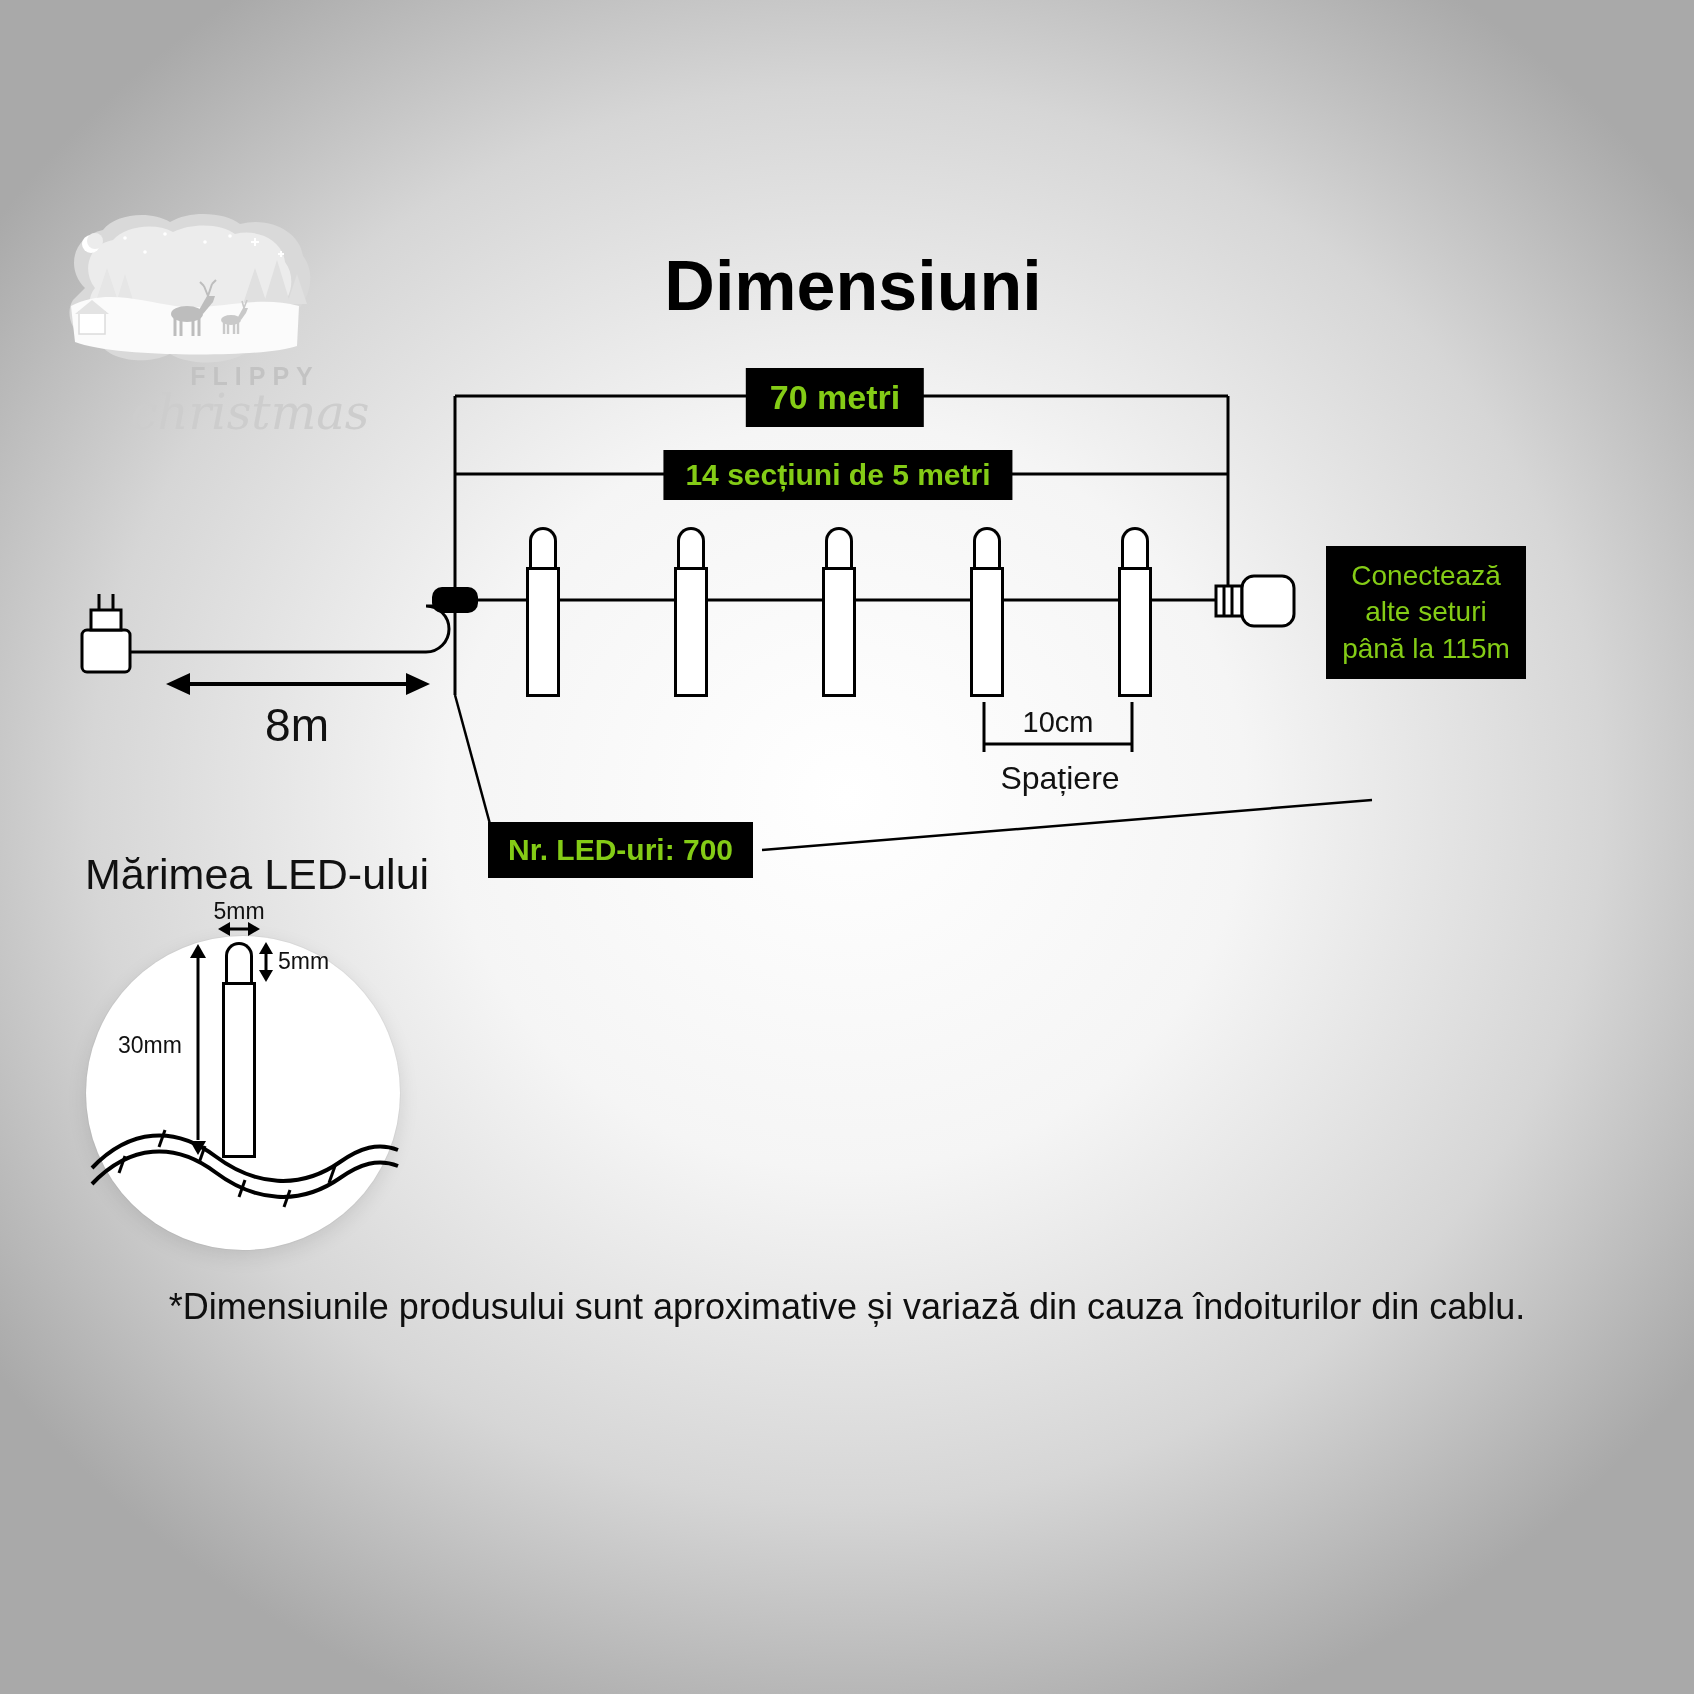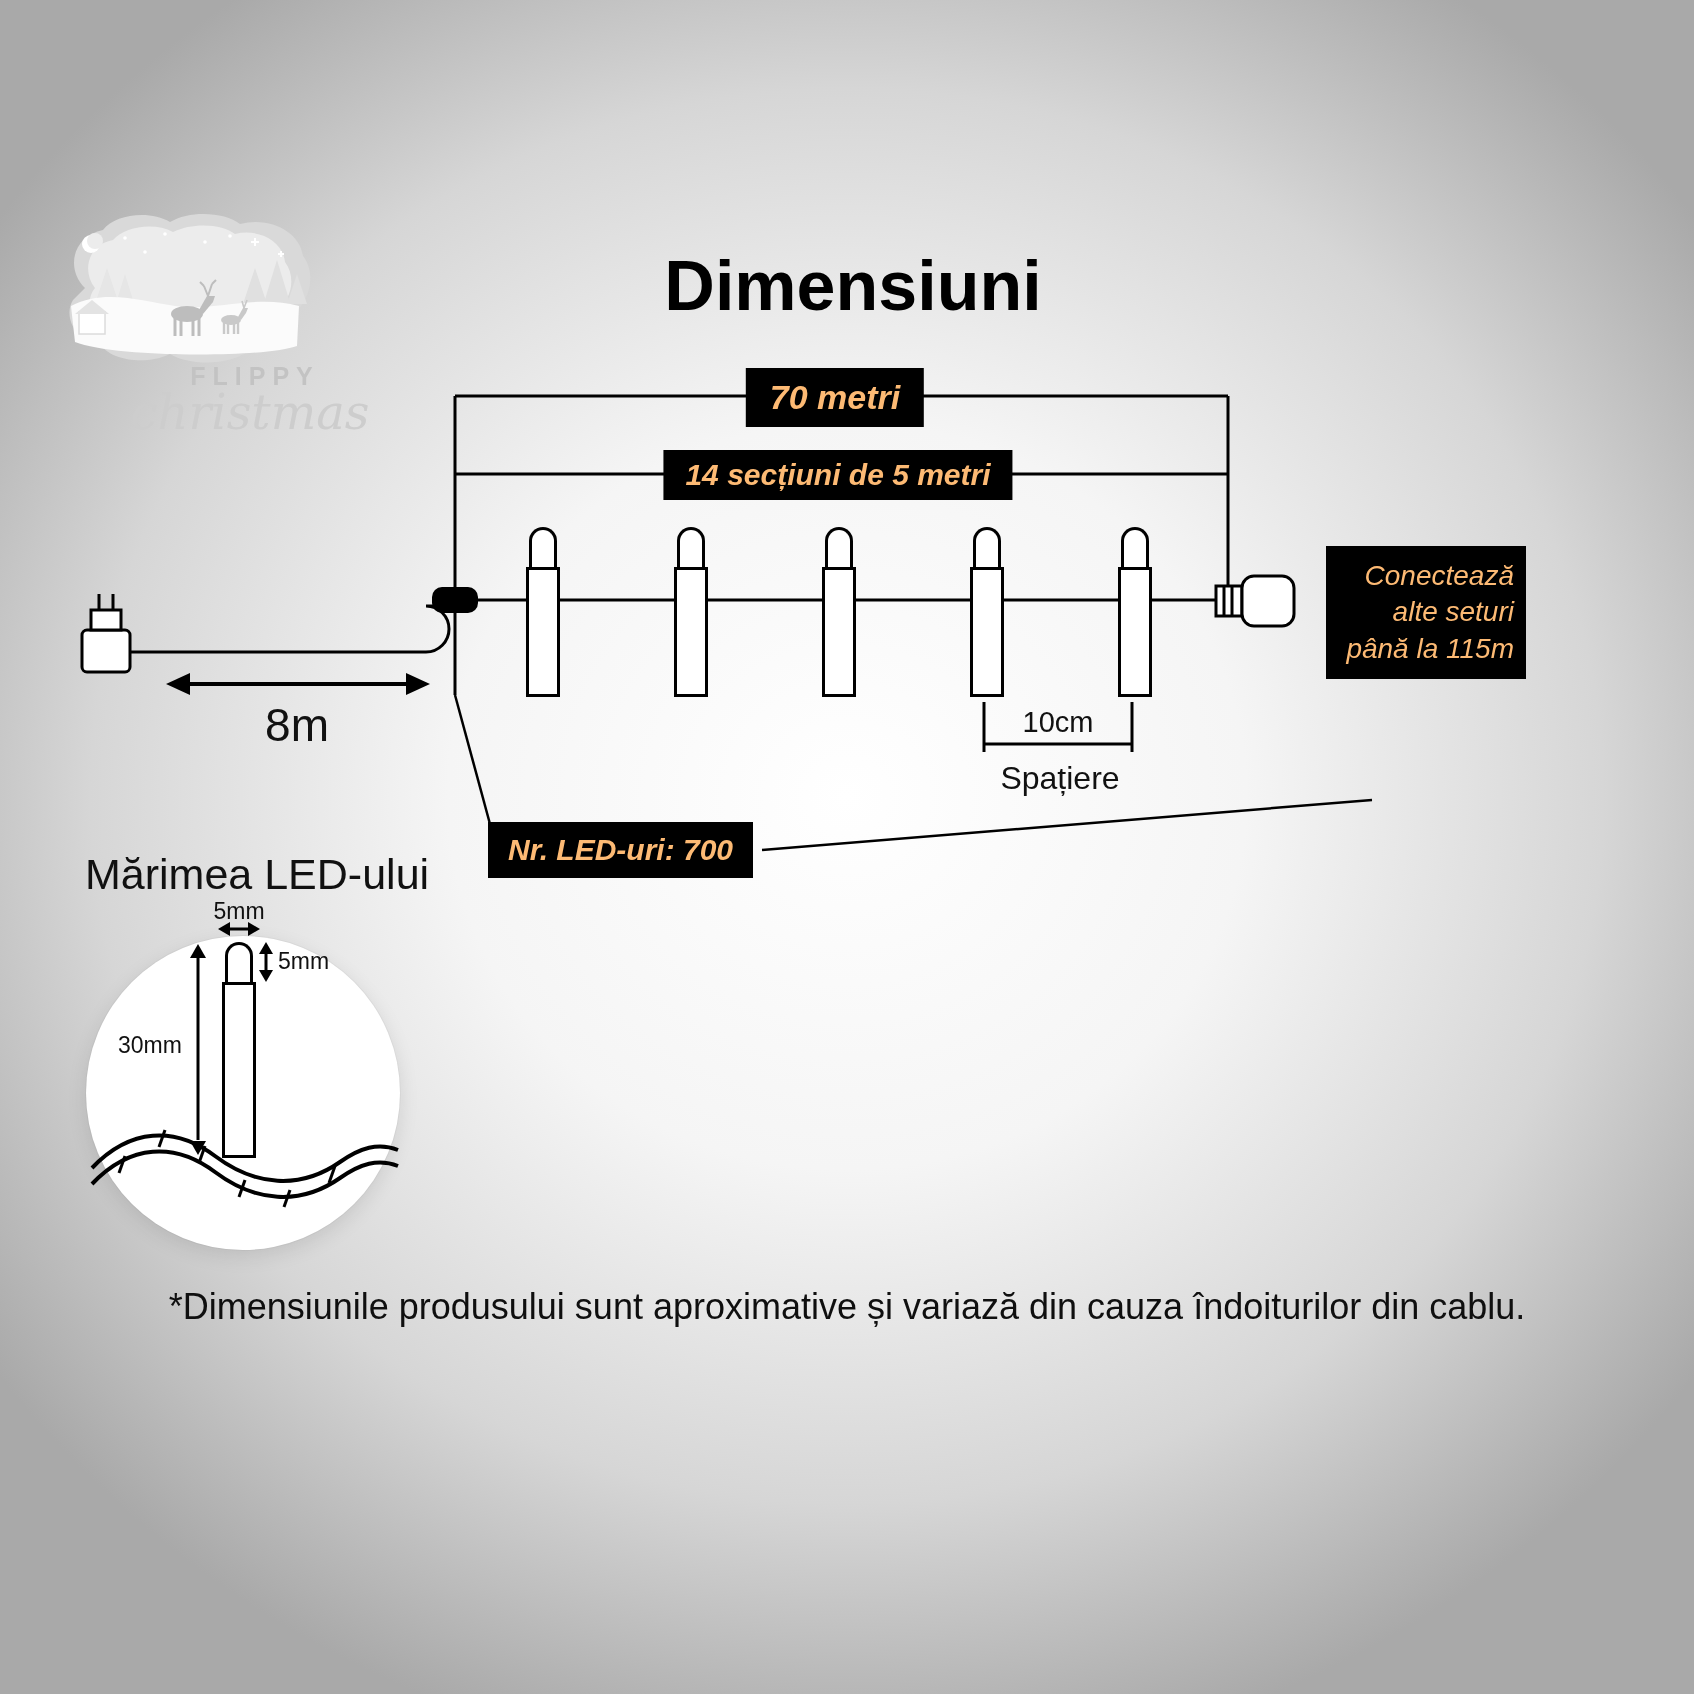--- a/index.html
+++ b/index.html
@@ -3,24 +3,24 @@
 <meta charset="utf-8">
 <style>
   html,body{margin:0;padding:0;}
   body{font-family:"Liberation Sans", sans-serif;}
   #canvas{
     position:relative;width:1694px;height:1694px;overflow:hidden;
     background:radial-gradient(ellipse 62% 58% at 50% 47%, #ffffff 0%, #f5f5f5 38%, #d6d6d6 72%, #a9a9a9 100%);
   }
   .abs{position:absolute;}
   .black-box{
-    background:#000;color:#fdba74;display:flex;align-items:center;justify-content:center;
-    white-space:nowrap;font-weight:bold;font-style:italic;
-  }
-  .black-box.wrap{white-space:normal;justify-content:flex-start;text-align:right;font-weight:normal;}
+    background:#000;color:#84cc16;display:flex;align-items:center;justify-content:center;
+    white-space:nowrap;font-weight:bold;
+  }
+  .black-box.wrap{white-space:normal;justify-content:flex-start;text-align:center;font-weight:normal;}
   .label{color:#111;}
   .center{text-align:center;}
   .bulb-cap{
     background:#fff;border:3px solid #000;border-bottom:none;
     border-radius:14px 14px 0 0;box-sizing:border-box;
   }
   .bulb-body{
     background:#fff;border:3px solid #000;box-sizing:border-box;
   }
   #size-circle{

